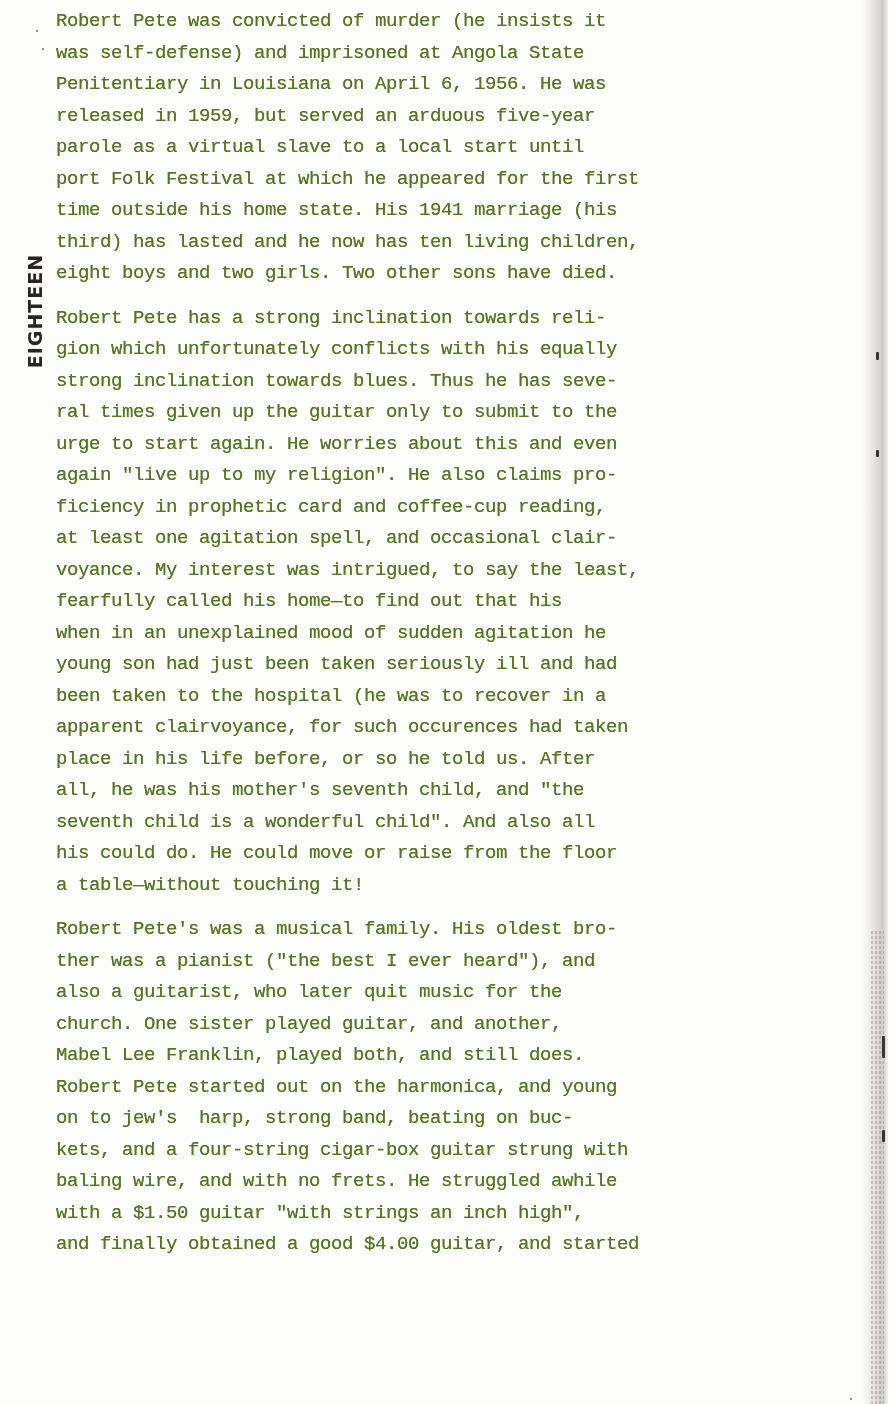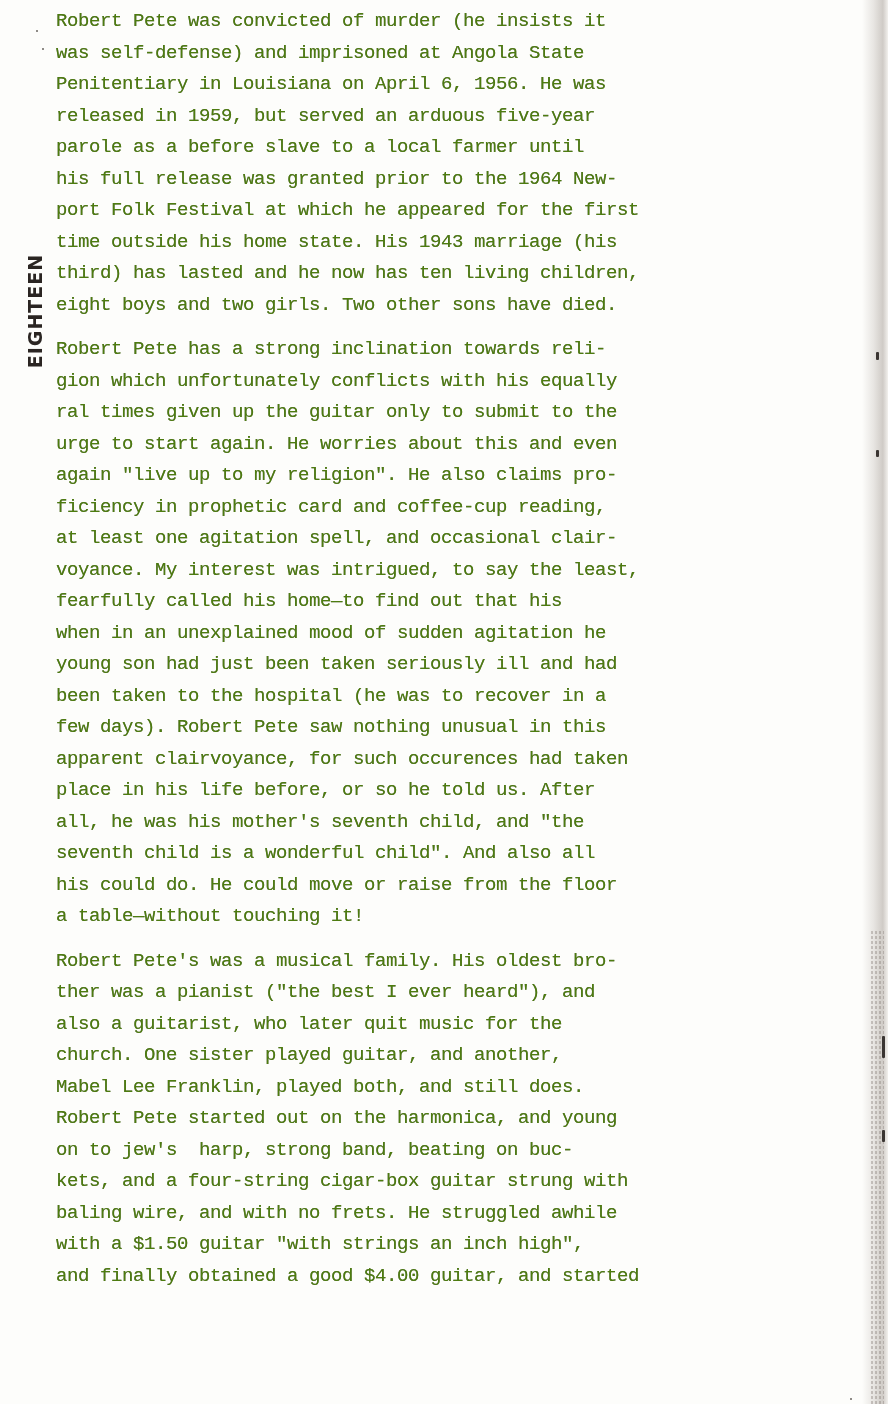--- a/index.html
+++ b/index.html
@@ -103,44 +103,43 @@
     <span>EIGHTEEN</span>
   </div>
 
   <div class="text-block">
 
     <div class="paragraph">
       <span class="line">Robert Pete was convicted of murder (he insists it</span>
       <span class="line">was self-defense) and imprisoned at Angola State</span>
       <span class="line">Penitentiary in Louisiana on April 6, 1956. He was</span>
       <span class="line">released in 1959, but served an arduous five-year</span>
-      <span class="line">parole as a before slave to a local farmer until</span>
-      <span class="line">his full release was granted prior to the 1964 New-</span>
+      <span class="line">parole as a virtual slave to a local start until</span>
       <span class="line">port Folk Festival at which he appeared for the first</span>
-      <span class="line">time outside his home state. His 1943 marriage (his</span>
+      <span class="line">time outside his home state. His 1941 marriage (his</span>
       <span class="line">third) has lasted and he now has ten living children,</span>
       <span class="line">eight boys and two girls. Two other sons have died.</span>
     </div>
 
     <div class="para-gap"></div>
 
     <div class="paragraph">
       <span class="line">Robert Pete has a strong inclination towards reli-</span>
       <span class="line">gion which unfortunately conflicts with his equally</span>
+      <span class="line">strong inclination towards blues. Thus he has seve-</span>
       <span class="line">ral times given up the guitar only to submit to the</span>
       <span class="line">urge to start again. He worries about this and even</span>
       <span class="line">again "live up to my religion". He also claims pro-</span>
       <span class="line">ficiency in prophetic card and coffee-cup reading,</span>
       <span class="line">at least one agitation spell, and occasional clair-</span>
       <span class="line">voyance. My interest was intrigued, to say the least,</span>
       <span class="line">fearfully called his home—to find out that his</span>
       <span class="line">when in an unexplained mood of sudden agitation he</span>
       <span class="line">young son had just been taken seriously ill and had</span>
       <span class="line">been taken to the hospital (he was to recover in a</span>
-      <span class="line">few days). Robert Pete saw nothing unusual in this</span>
       <span class="line">apparent clairvoyance, for such occurences had taken</span>
       <span class="line">place in his life before, or so he told us. After</span>
       <span class="line">all, he was his mother's seventh child, and "the</span>
       <span class="line">seventh child is a wonderful child". And also all</span>
       <span class="line">his could do. He could move or raise from the floor</span>
       <span class="line">a table—without touching it!</span>
     </div>
 
     <div class="para-gap"></div>
 

